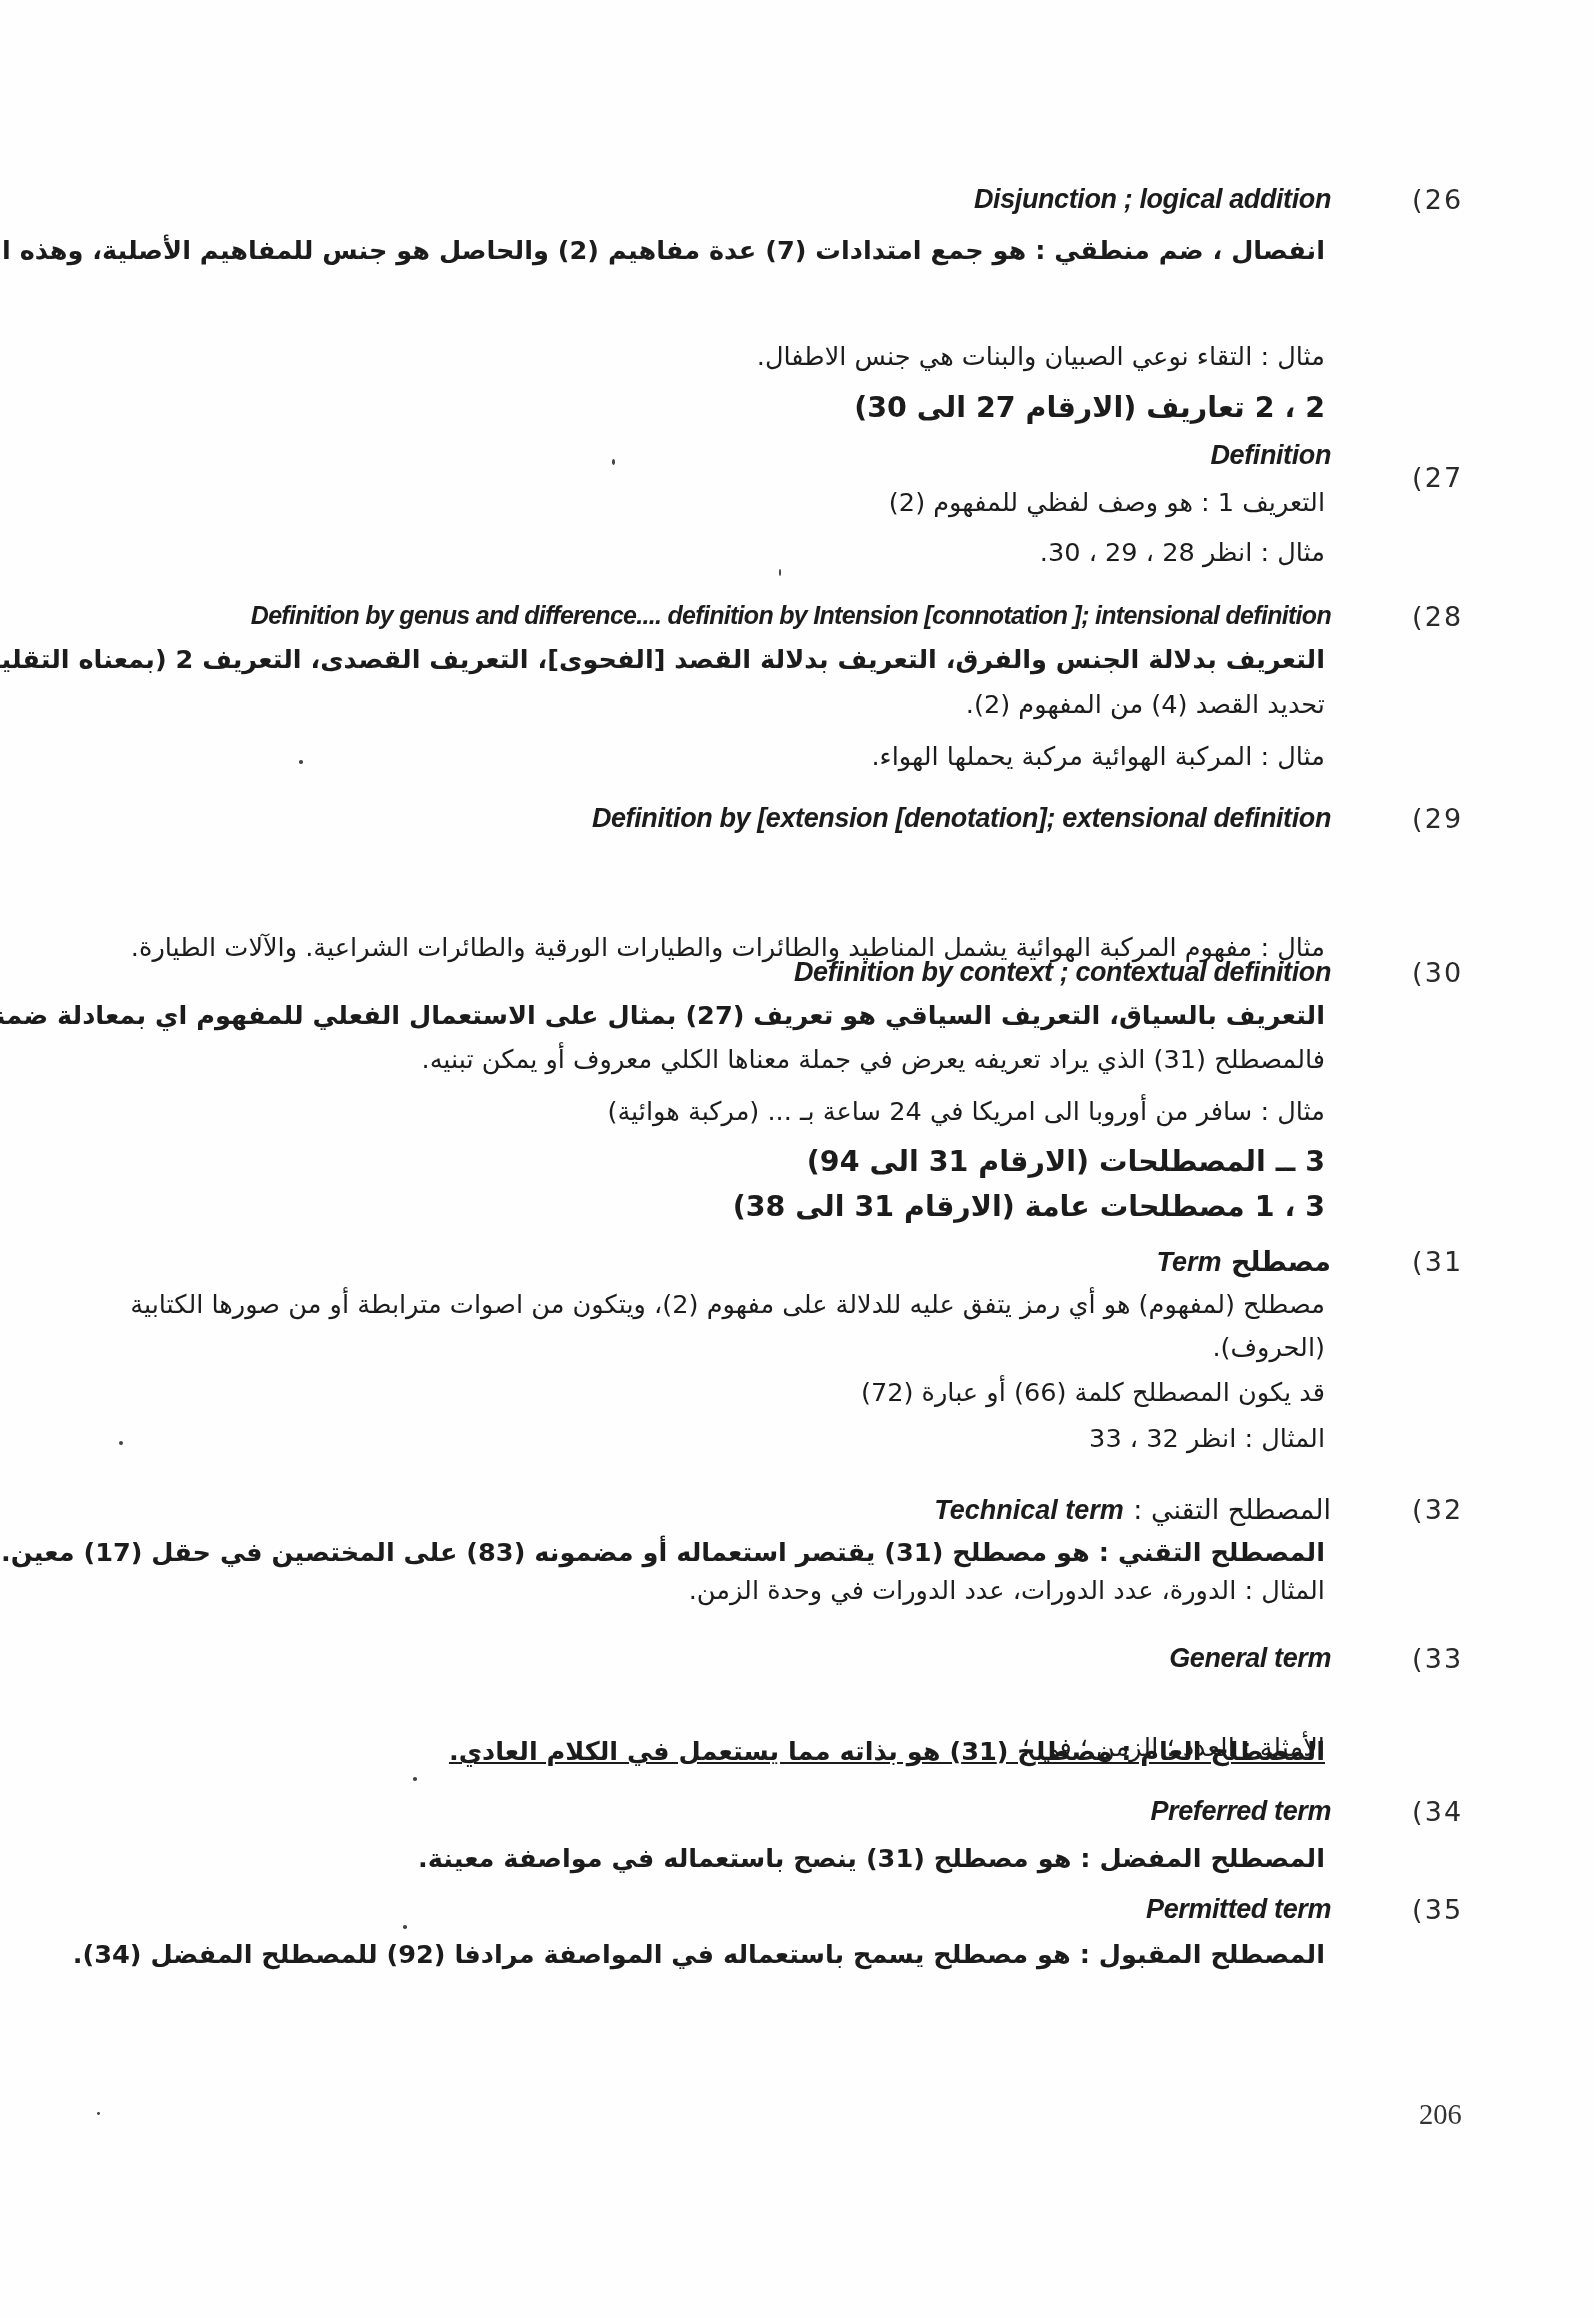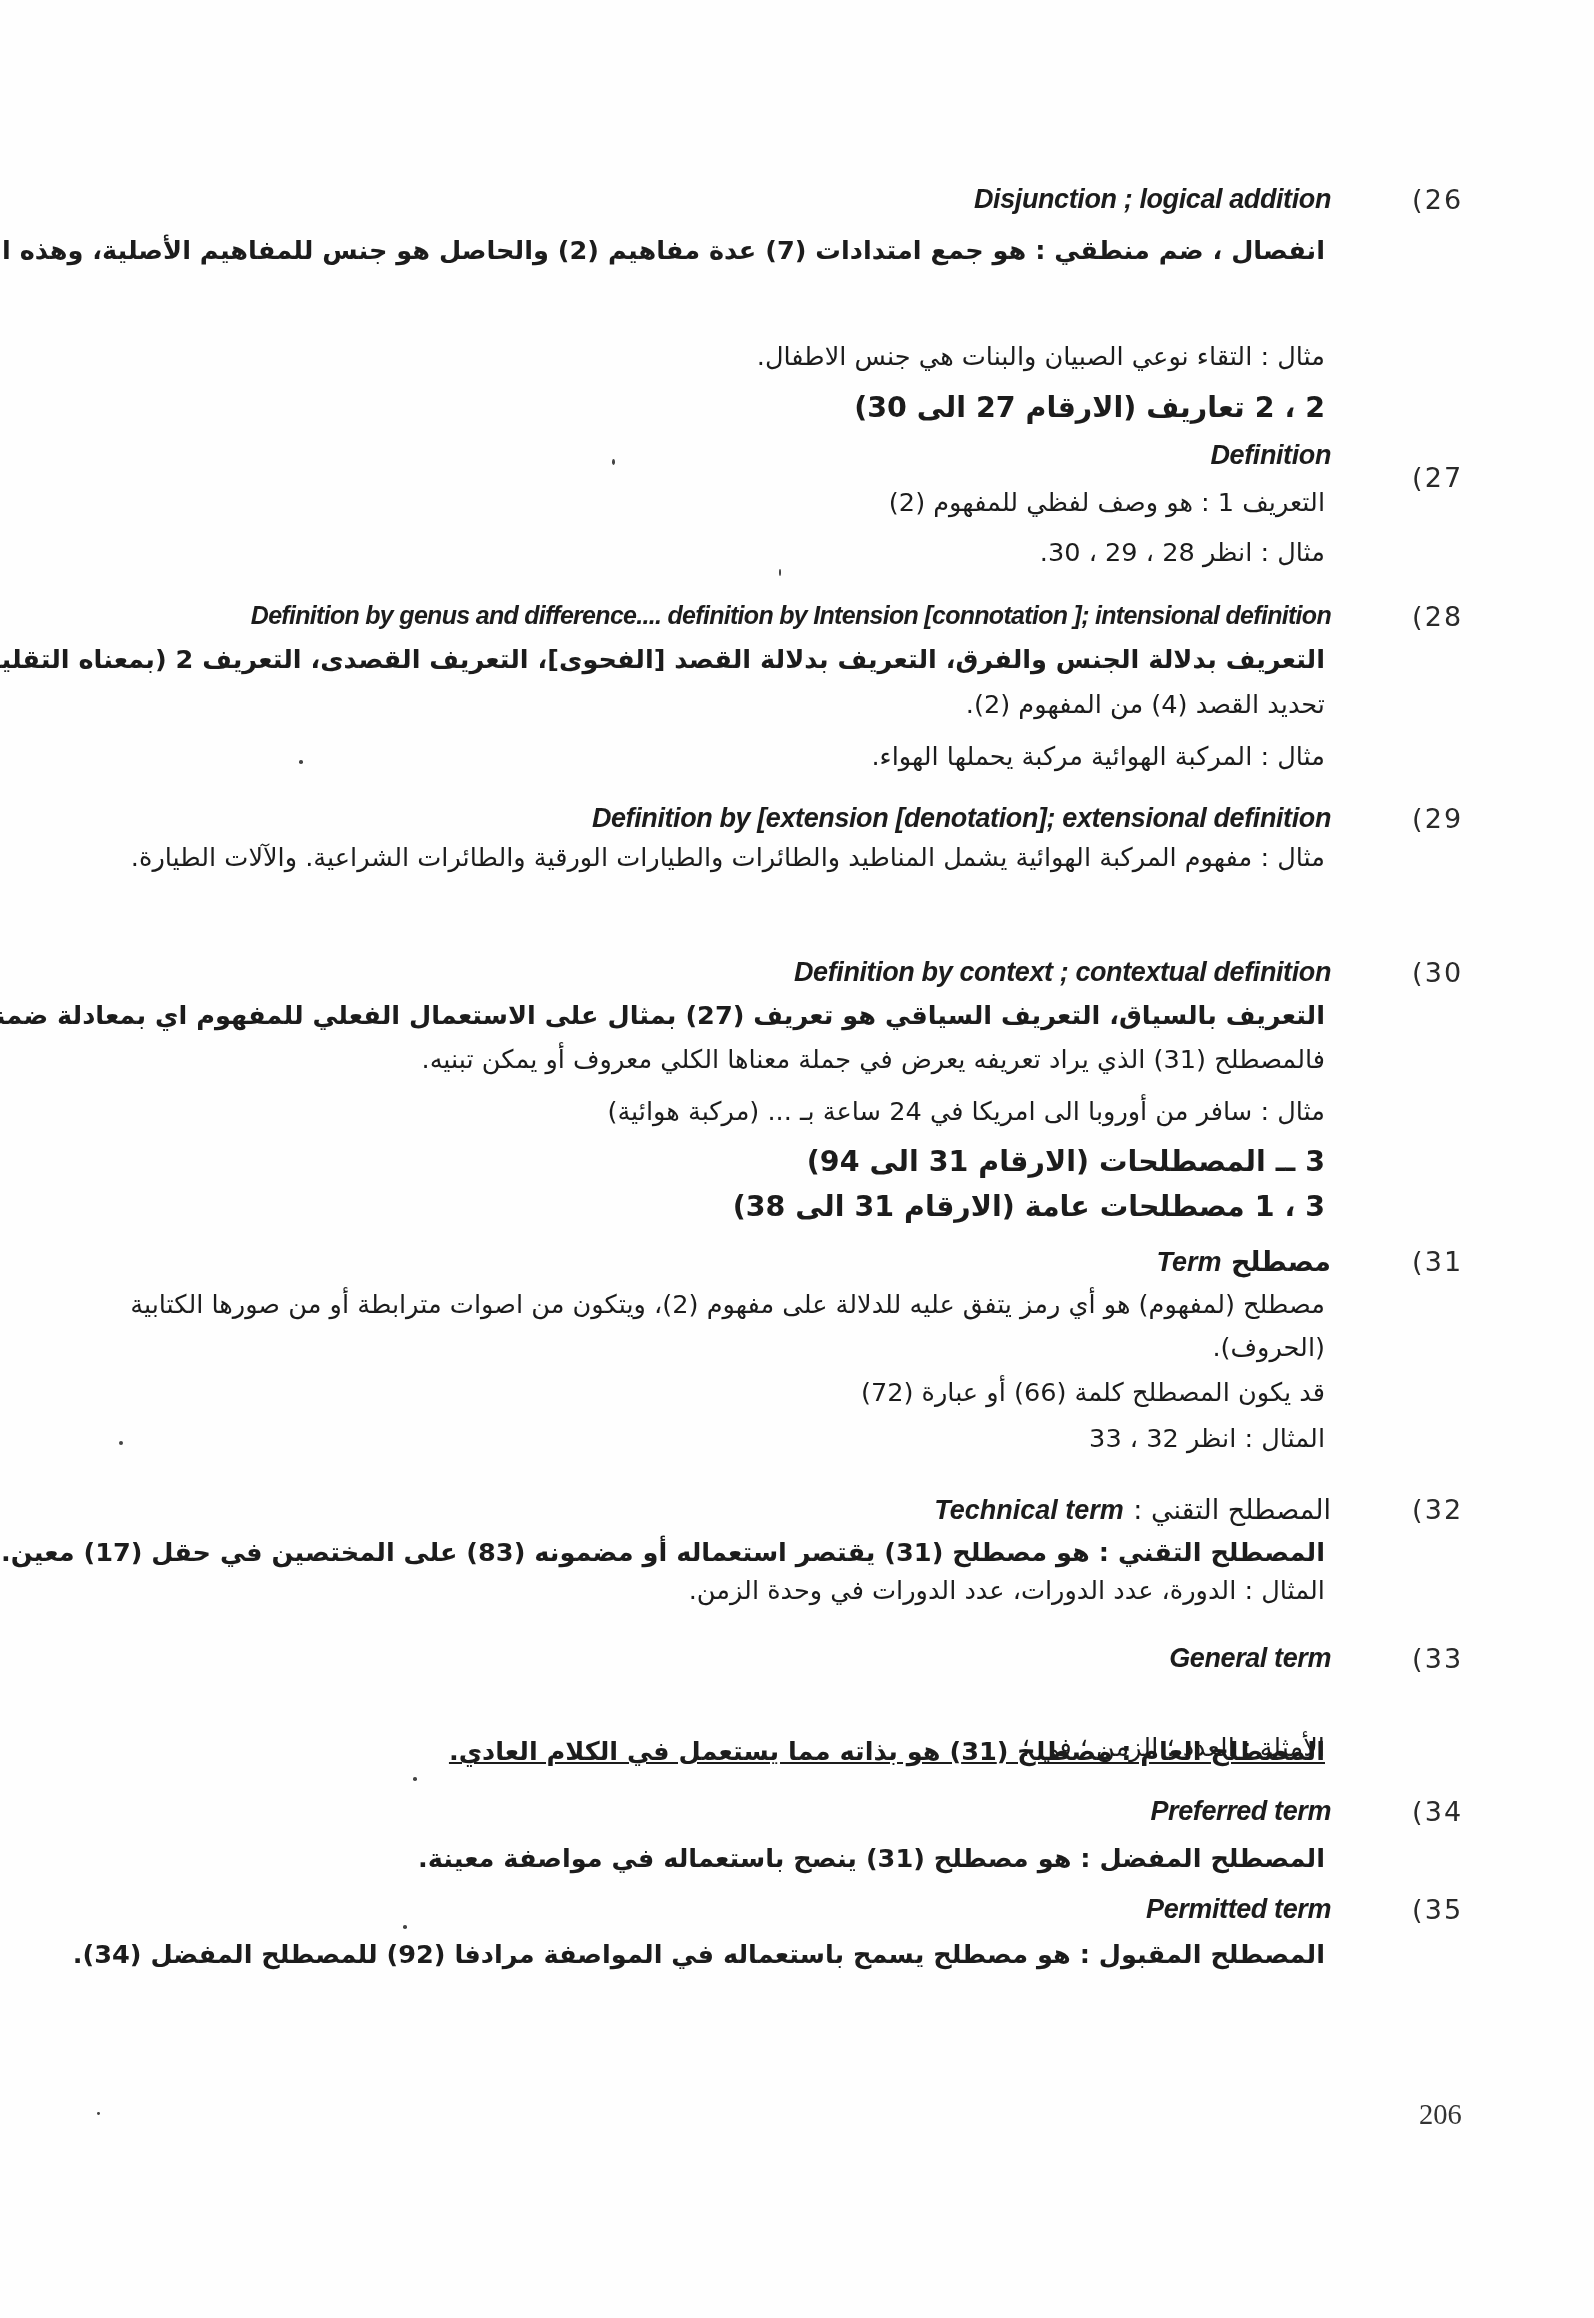--- a/index.html
+++ b/index.html
@@ -53,21 +53,21 @@
   <div class="ar" style="top:537px;">مثال : انظر 28 ، 29 ، 30.</div>
 
   <div class="num" style="top:601px;">(28</div>
   <div class="en" style="top:601px; font-size:25px; letter-spacing:-0.7px;text-align:right;">Definition by genus and difference.... definition by Intension [connotation ]; intensional definition</div>
   <div class="ar" style="top:644px;"><b>التعريف بدلالة الجنس والفرق، التعريف بدلالة القصد [الفحوى]، التعريف القصدى، التعريف 2 (بمعناه التقليدي) : هو</b></div>
   <div class="ar" style="top:689px;">تحديد القصد (4) من المفهوم (2).</div>
   <div class="ar" style="top:741px;">مثال : المركبة الهوائية مركبة يحملها الهواء.</div>
 
   <div class="num" style="top:803px;">(29</div>
   <div class="en" style="top:803px;">Definition by [extension [denotation]; extensional definition</div>
-  <div class="ar" style="top:842px;text-align:right;">مثال : مفهوم المركبة الهوائية يشمل المناطيد والطائرات والطيارات الورقية والطائرات الشراعية. والآلات الطيارة.</div>
+  <div class="ar" style="top:932px;text-align:right;">مثال : مفهوم المركبة الهوائية يشمل المناطيد والطائرات والطيارات الورقية والطائرات الشراعية. والآلات الطيارة.</div>
 
   <div class="num" style="top:957px;">(30</div>
   <div class="en" style="top:957px;">Definition by context ; contextual definition</div>
   <div class="ar" style="top:1000px;"><b>التعريف بالسياق، التعريف السياقي هو تعريف (27) بمثال على الاستعمال الفعلي للمفهوم اي بمعادلة ضمنية.</b></div>
   <div class="ar" style="top:1044px;">فالمصطلح (31) الذي يراد تعريفه يعرض في جملة معناها الكلي معروف أو يمكن تبنيه.</div>
   <div class="ar" style="top:1096px;">مثال : سافر من أوروبا الى امريكا في 24 ساعة بـ ... (مركبة هوائية)</div>
 
   <div class="ar bold" style="top:1145px; font-size:28.5px;">3 ــ المصطلحات (الارقام 31 الى 94)</div>
   <div class="ar bold" style="top:1190px; font-size:28.5px;">3 ، 1 مصطلحات عامة (الارقام 31 الى 38)</div>
 

